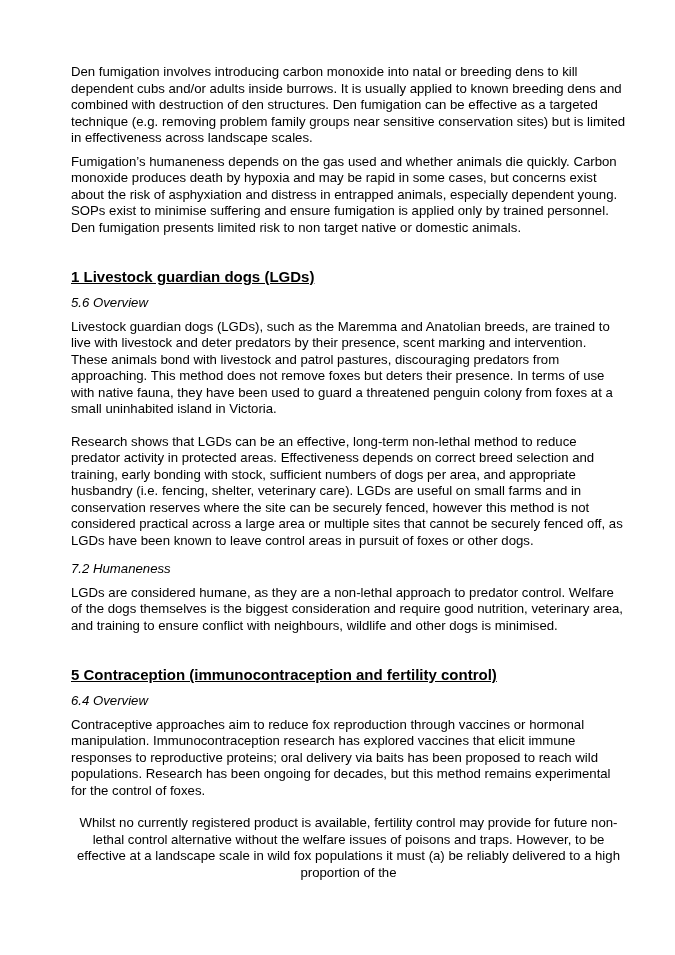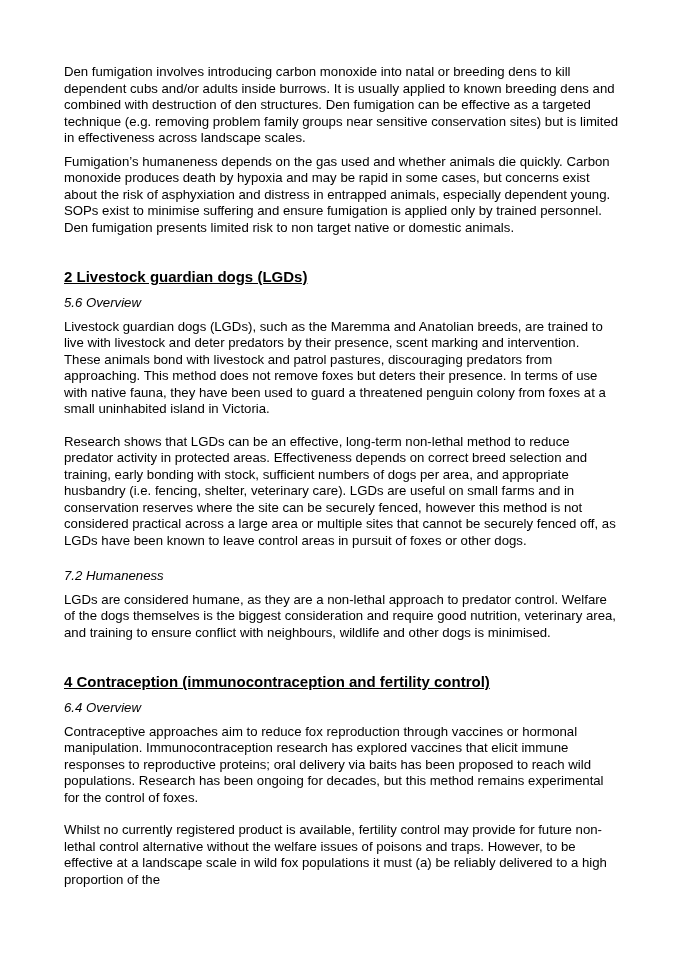--- a/index.html
+++ b/index.html
@@ -10,21 +10,21 @@
     body {
       width: 675px;
       height: 955px;
       overflow: hidden;
       position: relative;
       font-family: "Liberation Sans", sans-serif;
       color: #000000;
     }
     .page {
       position: absolute;
-      left: 64px;
+      left: 71px;
       top: 64px;
       width: 555px;
     }
     .p {
       font-size: 13.2px;
       line-height: 16.5px;
       margin: 0;
     }
     .sub {
       font-size: 13.2px;
@@ -43,33 +43,33 @@
 </head>
 <body>
 
 <div class="page">
 
   <p class="p" style="margin-top:0;">Den fumigation involves introducing carbon monoxide into natal or breeding dens to kill dependent cubs and/or adults inside burrows. It is usually applied to known breeding dens and combined with destruction of den structures. Den fumigation can be effective as a targeted technique (e.g. removing problem family groups near sensitive conservation sites) but is limited in effectiveness across landscape scales.</p>
 
 
   <p class="p" style="margin-top:7px;">Fumigation’s humaneness depends on the gas used and whether animals die quickly. Carbon monoxide produces death by hypoxia and may be rapid in some cases, but concerns exist about the risk of asphyxiation and distress in entrapped animals, especially dependent young. SOPs exist to minimise suffering and ensure fumigation is applied only by trained personnel. Den fumigation presents limited risk to non target native or domestic animals.</p>
 
-  <h2 class="h" style="margin-top:32px;">2 Livestock guardian dogs (LGDs)</h2>
+  <h2 class="h" style="margin-top:32px;">1 Livestock guardian dogs (LGDs)</h2>
 
   <p class="sub" style="margin-top:9px;">5.6 Overview</p>
 
   <p class="p" style="margin-top:7px;">Livestock guardian dogs (LGDs), such as the Maremma and Anatolian breeds, are trained to live with livestock and deter predators by their presence, scent marking and intervention. These animals bond with livestock and patrol pastures, discouraging predators from approaching. This method does not remove foxes but deters their presence. In terms of use with native fauna, they have been used to guard a threatened penguin colony from foxes at a small uninhabited island in Victoria.</p>
 
   <p class="p" style="margin-top:16px;">Research shows that LGDs can be an effective, long-term non-lethal method to reduce predator activity in protected areas. Effectiveness depends on correct breed selection and training, early bonding with stock, sufficient numbers of dogs per area, and appropriate husbandry (i.e. fencing, shelter, veterinary care). LGDs are useful on small farms and in conservation reserves where the site can be securely fenced, however this method is not considered practical across a large area or multiple sites that cannot be securely fenced off, as LGDs have been known to leave control areas in pursuit of foxes or other dogs.</p>
 
-  <p class="sub" style="margin-top:19px;">7.2 Humaneness</p>
+  <p class="sub" style="margin-top:12px;">7.2 Humaneness</p>
 
   <p class="p" style="margin-top:7px;">LGDs are considered humane, as they are a non-lethal approach to predator control. Welfare of the dogs themselves is the biggest consideration and require good nutrition, veterinary area, and training to ensure conflict with neighbours, wildlife and other dogs is minimised.</p>
 
-  <h2 class="h" style="margin-top:32px;">4 Contraception (immunocontraception and fertility control)</h2>
+  <h2 class="h" style="margin-top:32px;">5 Contraception (immunocontraception and fertility control)</h2>
 
   <p class="sub" style="margin-top:9px;">6.4 Overview</p>
 
   <p class="p" style="margin-top:7px;">Contraceptive approaches aim to reduce fox reproduction through vaccines or hormonal manipulation. Immunocontraception research has explored vaccines that elicit immune responses to reproductive proteins; oral delivery via baits has been proposed to reach wild populations. Research has been ongoing for decades, but this method remains experimental for the control of foxes.</p>
 
-  <p class="p" style="margin-top:16px;">Whilst no currently registered product is available, fertility control may provide for future non-lethal control alternative without the welfare issues of poisons and traps. However, to be effective at a landscape scale in wild fox populations it must (a) be reliably delivered to a high proportion of the</p>
+  <p class="p" style="margin-top:16px;text-align:center;">Whilst no currently registered product is available, fertility control may provide for future non-lethal control alternative without the welfare issues of poisons and traps. However, to be effective at a landscape scale in wild fox populations it must (a) be reliably delivered to a high proportion of the</p>
 
 </div>
 
 </body></html>

